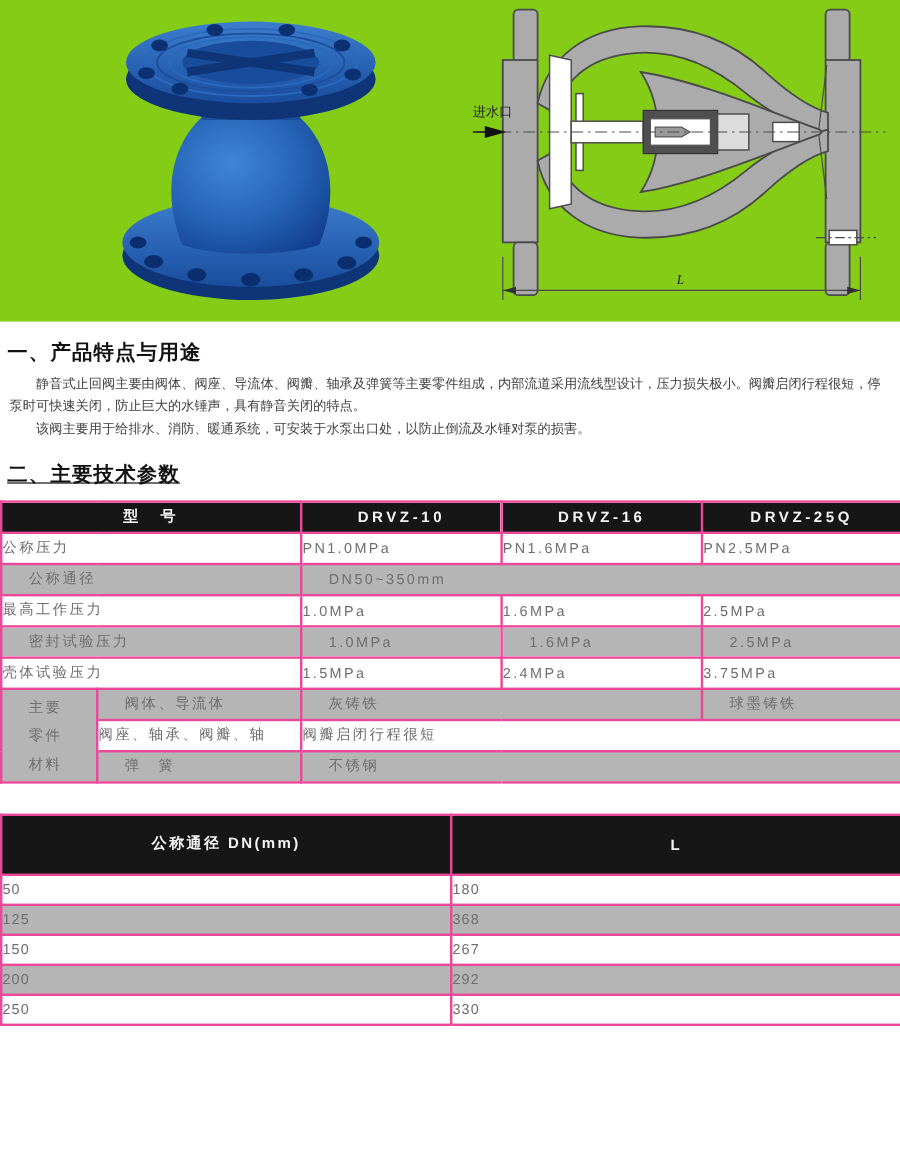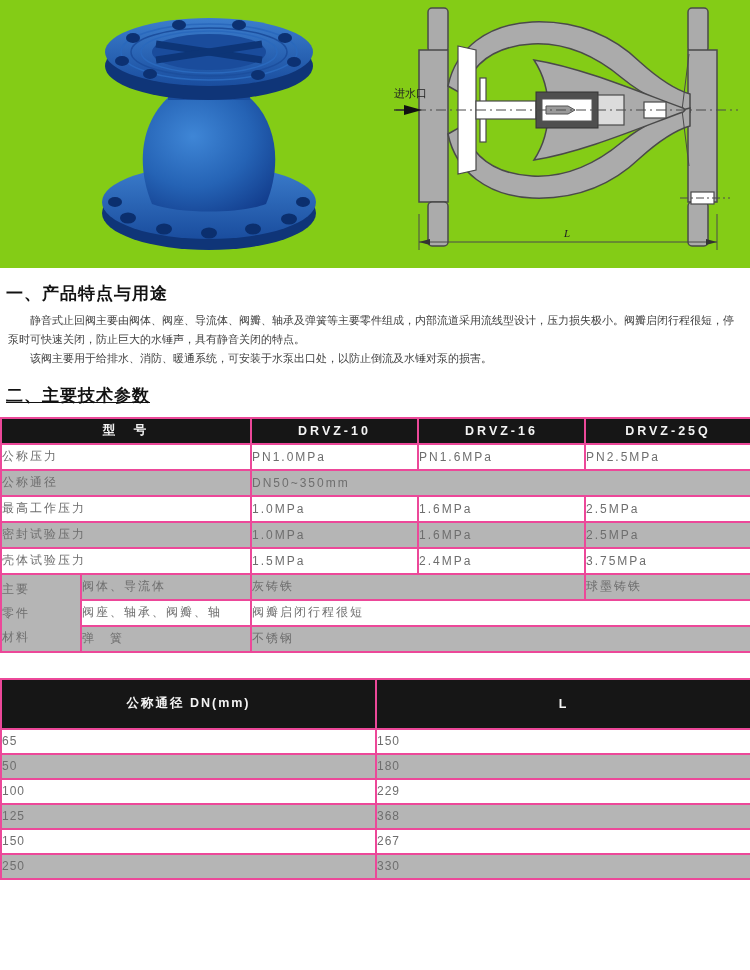--- a/index.html
+++ b/index.html
@@ -31,21 +31,21 @@
   table{border-collapse:collapse;width:750px;table-layout:fixed;}
   td,th{
     border:2px solid #ec4899;vertical-align:middle;
     font-size:12px;color:#6e6e6e;padding:0;height:24px;letter-spacing:2px;
     font-weight:normal;overflow:hidden;white-space:nowrap;
   }
   tr.dark th{
     background:#161616;color:#f4f4f4;font-weight:bold;font-size:12.5px;
     letter-spacing:3px;
   }
-  tr.gray td{background:#b5b5b5;}
+  tr.gray td{background:#b5b5b5;padding-left:22px;}
   td.grp{background:#b5b5b5;line-height:2.0;letter-spacing:2px;font-family:Liberation Serif, serif;}
   #table2 tr.hdr th{height:48px;background:#161616;color:#f4f4f4;font-weight:bold;font-size:12.5px;letter-spacing:2px;}
   #table2 td{height:23px;letter-spacing:1px;}
   #table2 tbody tr:nth-child(even) td{background:#b5b5b5;}
   
   .metal{fill:#ababab;stroke:#4a4a4a;stroke-width:1.5;}
   .voidp{fill:#ffffff;stroke:#4a4a4a;stroke-width:1.2;}
   .thin{stroke:#4a4a4a;stroke-width:1;fill:none;}
 </style>
 </head>
@@ -236,38 +236,34 @@
       <col style="width:375px">
     </colgroup>
   <thead>
     <tr class="hdr">
       <th>公称通径 DN(mm)</th>
       <th>L</th>
     </tr>
   </thead>
   <tbody>
     <tr>
-        <td>65</td>
-        <td>150</td>
-      </tr>
-    <tr>
         <td>50</td>
         <td>180</td>
       </tr>
     <tr>
-        <td>100</td>
-        <td>229</td>
-      </tr>
-    <tr>
         <td>125</td>
         <td>368</td>
       </tr>
     <tr>
         <td>150</td>
         <td>267</td>
       </tr>
     <tr>
+        <td>200</td>
+        <td>292</td>
+      </tr>
+    <tr>
         <td>250</td>
         <td>330</td>
       </tr>
 
   </tbody>
 </table>
 
 </body></html>

